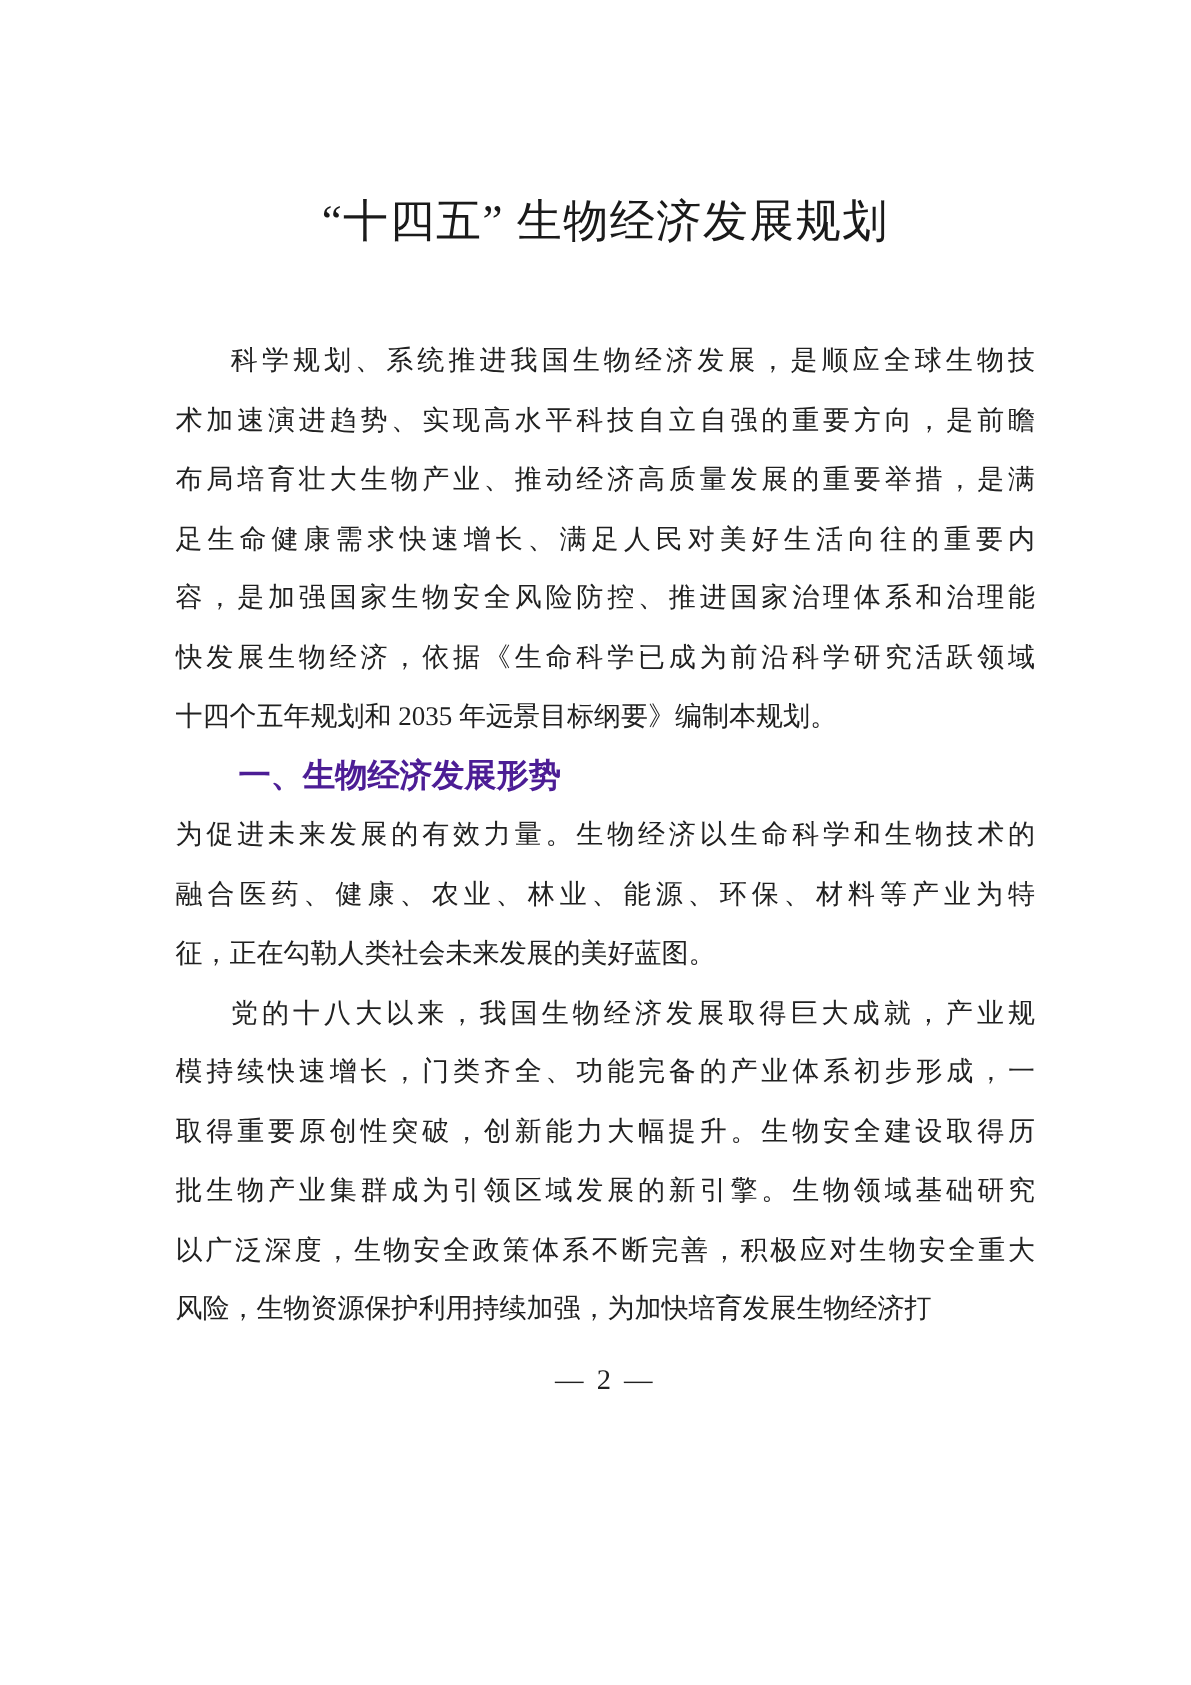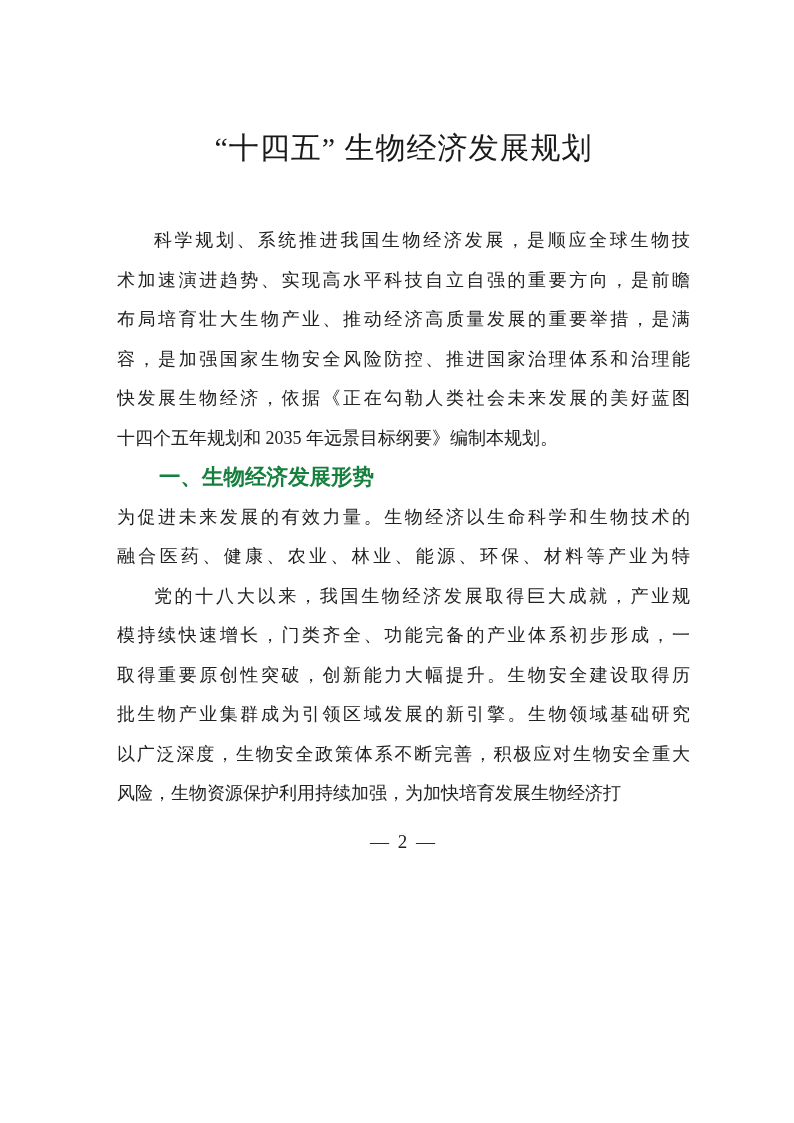--- a/index.html
+++ b/index.html
@@ -40,21 +40,21 @@
     overflow: hidden;
   }
   .line.first { text-indent: 2.05em; }
   .line.last  { text-align-last: left; }
   .section-heading {
     font-family: "Liberation Sans", "DejaVu Sans", sans-serif;
     font-weight: 700;
     font-size: 21.5px;
     line-height: 39.5px;
     text-indent: 1.95em;
-    color: #15803d;
+    color: #4c1d95;
     white-space: nowrap;
   }
   .page-footer {
     margin-top: 14px;
     text-align: center;
     font-size: 19px;
     line-height: 28px;
     letter-spacing: 2px;
     color: #212121;
   }
@@ -63,28 +63,30 @@
 <body>
 
 <div class="page">
   <h1 class="doc-title">“十四五” 生物经济发展规划</h1>
 
   <div id="doc-body">
       <div class="paragraph">
         <div class="line first">科学规划、系统推进我国生物经济发展，是顺应全球生物技</div>
         <div class="line">术加速演进趋势、实现高水平科技自立自强的重要方向，是前瞻</div>
         <div class="line">布局培育壮大生物产业、推动经济高质量发展的重要举措，是满</div>
+        <div class="line">足生命健康需求快速增长、满足人民对美好生活向往的重要内</div>
         <div class="line">容，是加强国家生物安全风险防控、推进国家治理体系和治理能</div>
-        <div class="line">快发展生物经济，依据《正在勾勒人类社会未来发展的美好蓝图</div>
+        <div class="line">快发展生物经济，依据《生命科学已成为前沿科学研究活跃领域</div>
         <div class="line last">十四个五年规划和 2035 年远景目标纲要》编制本规划。</div>
       </div>
       <div class="section-heading">一、生物经济发展形势</div>
       <div class="paragraph">
         <div class="line">为促进未来发展的有效力量。生物经济以生命科学和生物技术的</div>
         <div class="line">融合医药、健康、农业、林业、能源、环保、材料等产业为特</div>
+        <div class="line last">征，正在勾勒人类社会未来发展的美好蓝图。</div>
       </div>
       <div class="paragraph">
         <div class="line first">党的十八大以来，我国生物经济发展取得巨大成就，产业规</div>
         <div class="line">模持续快速增长，门类齐全、功能完备的产业体系初步形成，一</div>
         <div class="line">取得重要原创性突破，创新能力大幅提升。生物安全建设取得历</div>
         <div class="line">批生物产业集群成为引领区域发展的新引擎。生物领域基础研究</div>
         <div class="line">以广泛深度，生物安全政策体系不断完善，积极应对生物安全重大</div>
         <div class="line last">风险，生物资源保护利用持续加强，为加快培育发展生物经济打</div>
       </div>
     </div>

